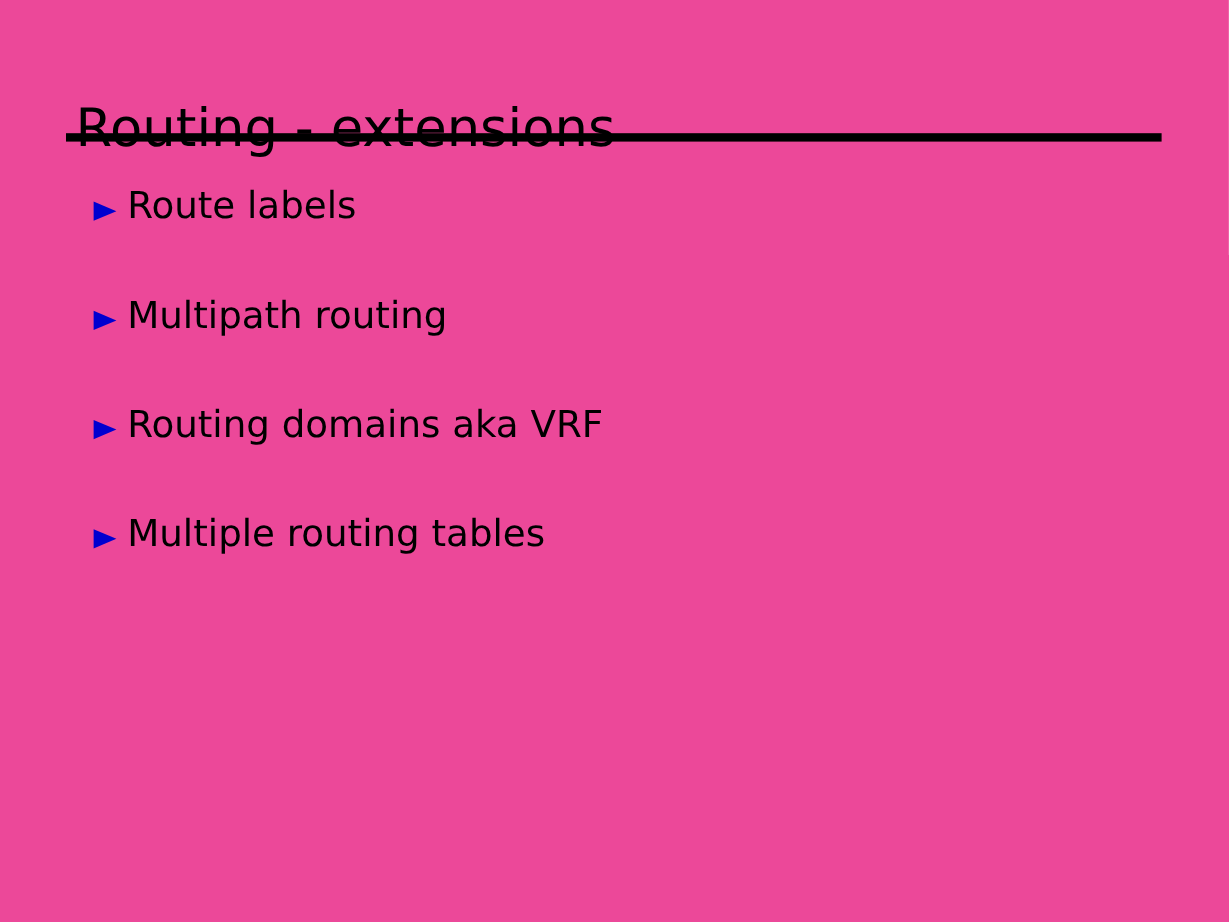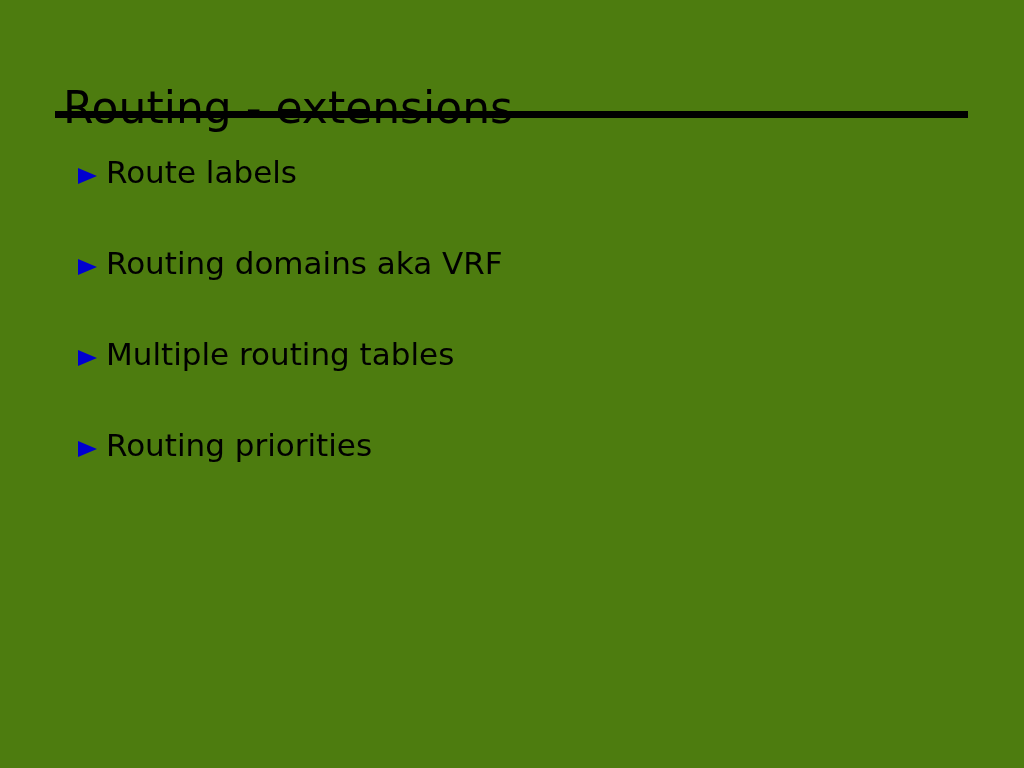--- a/index.html
+++ b/index.html
@@ -11,21 +11,21 @@
     width: 1024px;
     height: 768px;
     background: #ffffff;
     font-family: "DejaVu Sans", sans-serif;
     overflow: hidden;
   }
   .slide {
     position: relative;
     width: 1024px;
     height: 768px;
-    background: #4d7c0f;
+    background: #ec4899;
   }
   .slide-title {
     position: absolute;
     left: 63px;
     top: 52px;
     font-size: 44px;
     line-height: 54px;
     font-weight: normal;
     color: #000000;
     letter-spacing: 0px;
@@ -80,30 +80,30 @@
 
   <div class="title-rule"></div>
 
   <div class="bullet-list">
 
     <div class="bullet-item">
       <span class="bullet-marker"></span>
       <span class="bullet-text">Route labels</span>
     </div>
 
+    <div class="bullet-item">
+      <span class="bullet-marker"></span>
+      <span class="bullet-text">Multipath routing</span>
+    </div>
 
     <div class="bullet-item">
       <span class="bullet-marker"></span>
       <span class="bullet-text">Routing domains aka VRF</span>
     </div>
 
     <div class="bullet-item">
       <span class="bullet-marker"></span>
       <span class="bullet-text">Multiple routing tables</span>
     </div>
 
-    <div class="bullet-item">
-      <span class="bullet-marker"></span>
-      <span class="bullet-text">Routing priorities</span>
-    </div>
 
   </div>
 </div>
 
 </body></html>

